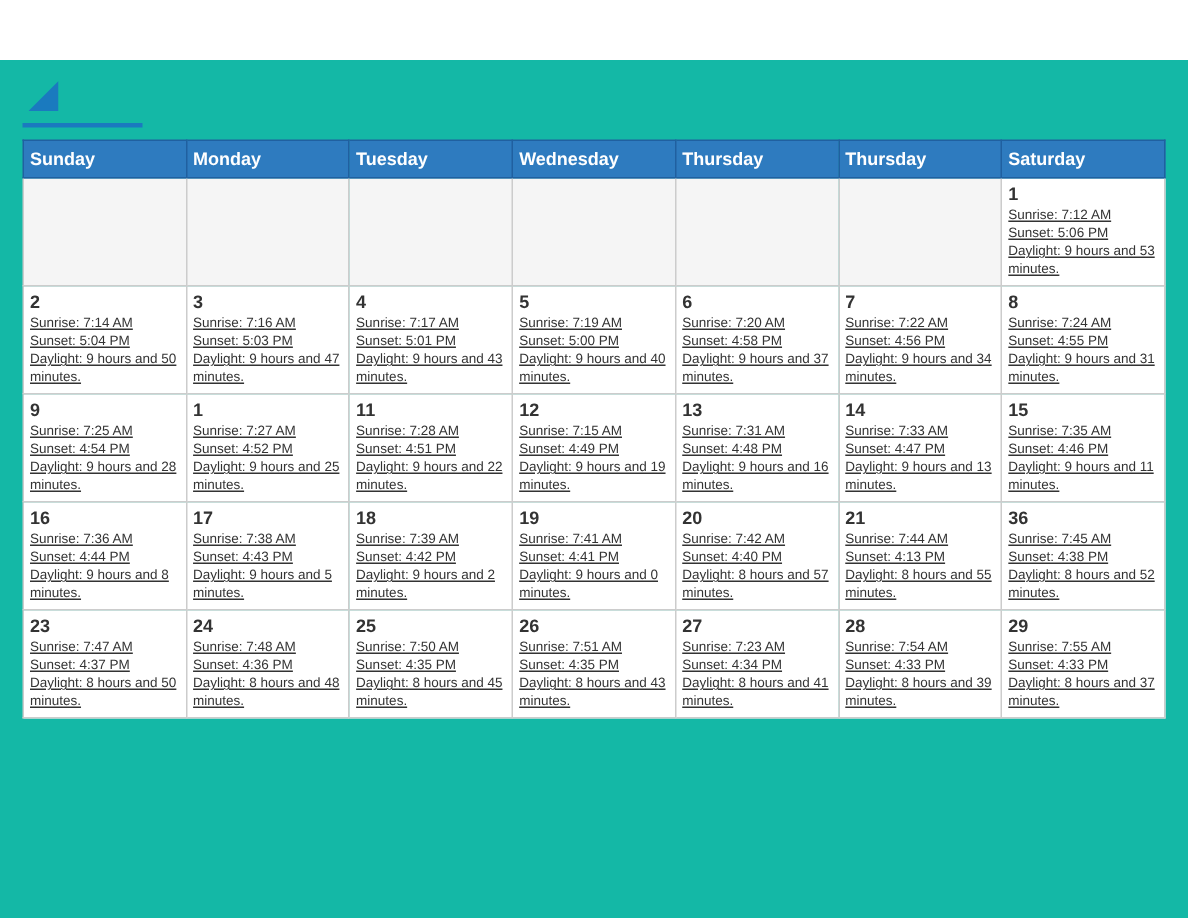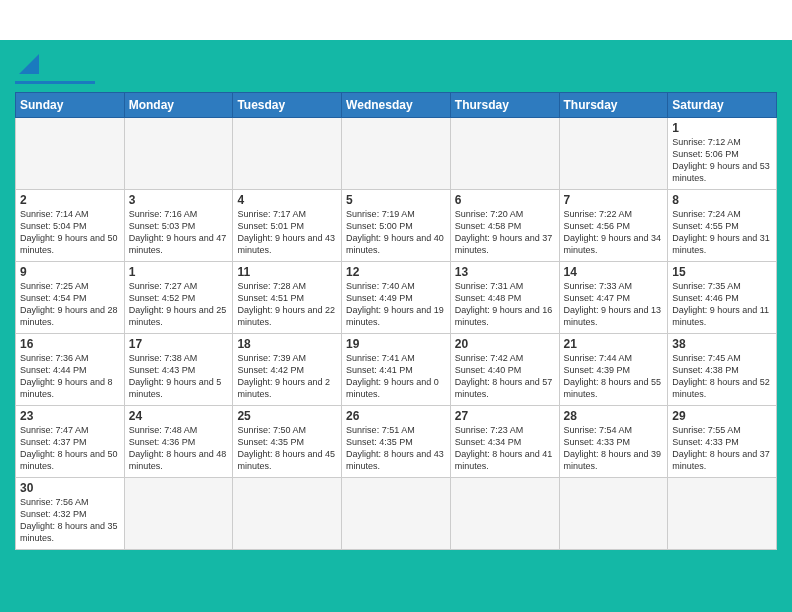--- a/index.html
+++ b/index.html
@@ -86,20 +86,21 @@
       font-size: 12px;
       font-weight: bold;
       color: #333;
       display: block;
       margin-bottom: 1px;
     }
     .day-info {
       font-size: 9px;
       color: #333;
       line-height: 1.35;
+      text-decoration: underline;
     }
   </style>
 </head>
 <body>
 
 <div class="page">
   <div class="header">
     <div class="logo">
       <div style="display:flex;align-items:flex-end;">
         <span class="logo-text">
@@ -204,21 +205,21 @@
 Daylight: 9 hours and 25 minutes.</div>
           </td>
           <td>
             <span class="day-number">11</span>
             <div class="day-info">Sunrise: 7:28 AM
 Sunset: 4:51 PM
 Daylight: 9 hours and 22 minutes.</div>
           </td>
           <td>
             <span class="day-number">12</span>
-            <div class="day-info">Sunrise: 7:40 AM
+            <div class="day-info">Sunrise: 7:15 AM
 Sunset: 4:49 PM
 Daylight: 9 hours and 19 minutes.</div>
           </td>
           <td>
             <span class="day-number">13</span>
             <div class="day-info">Sunrise: 7:31 AM
 Sunset: 4:48 PM
 Daylight: 9 hours and 16 minutes.</div>
           </td>
           <td>
@@ -261,25 +262,25 @@
           </td>
           <td>
             <span class="day-number">20</span>
             <div class="day-info">Sunrise: 7:42 AM
 Sunset: 4:40 PM
 Daylight: 8 hours and 57 minutes.</div>
           </td>
           <td>
             <span class="day-number">21</span>
             <div class="day-info">Sunrise: 7:44 AM
-Sunset: 4:39 PM
+Sunset: 4:13 PM
 Daylight: 8 hours and 55 minutes.</div>
           </td>
           <td>
-            <span class="day-number">38</span>
+            <span class="day-number">36</span>
             <div class="day-info">Sunrise: 7:45 AM
 Sunset: 4:38 PM
 Daylight: 8 hours and 52 minutes.</div>
           </td>
         </tr>
         <tr>
           <td>
             <span class="day-number">23</span>
             <div class="day-info">Sunrise: 7:47 AM
 Sunset: 4:37 PM
@@ -314,30 +315,16 @@
             <div class="day-info">Sunrise: 7:54 AM
 Sunset: 4:33 PM
 Daylight: 8 hours and 39 minutes.</div>
           </td>
           <td>
             <span class="day-number">29</span>
             <div class="day-info">Sunrise: 7:55 AM
 Sunset: 4:33 PM
 Daylight: 8 hours and 37 minutes.</div>
           </td>
-        </tr>
-        <tr>
-          <td>
-            <span class="day-number">30</span>
-            <div class="day-info">Sunrise: 7:56 AM
-Sunset: 4:32 PM
-Daylight: 8 hours and 35 minutes.</div>
-          </td>
-          <td class="empty"></td>
-          <td class="empty"></td>
-          <td class="empty"></td>
-          <td class="empty"></td>
-          <td class="empty"></td>
-          <td class="empty"></td>
         </tr>
       </tbody>
   </table>
 </div>
 
 </body></html>

